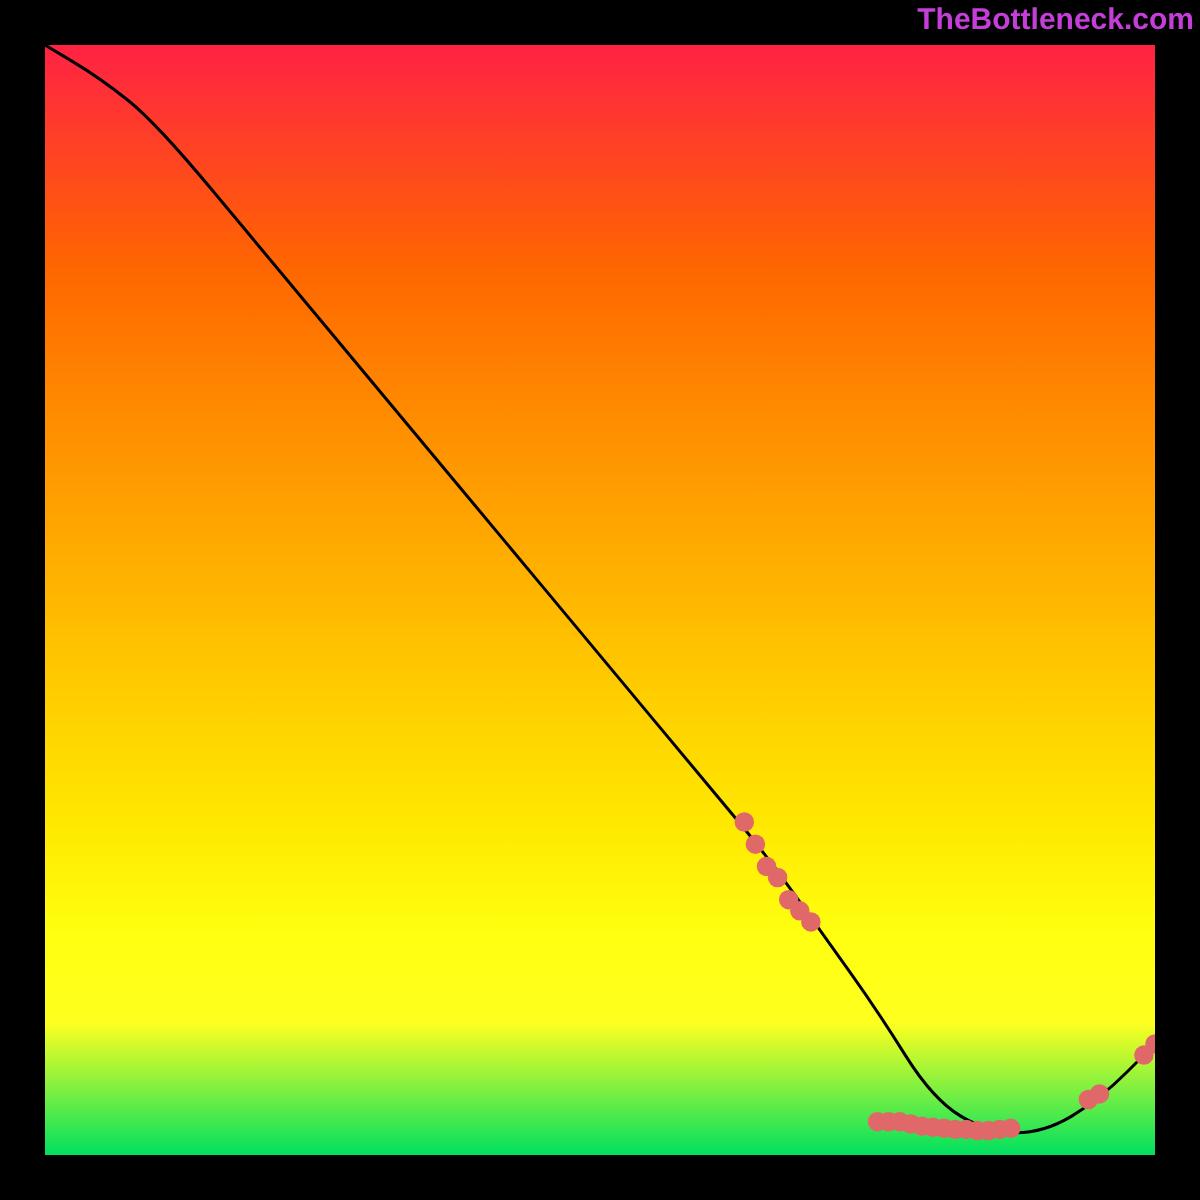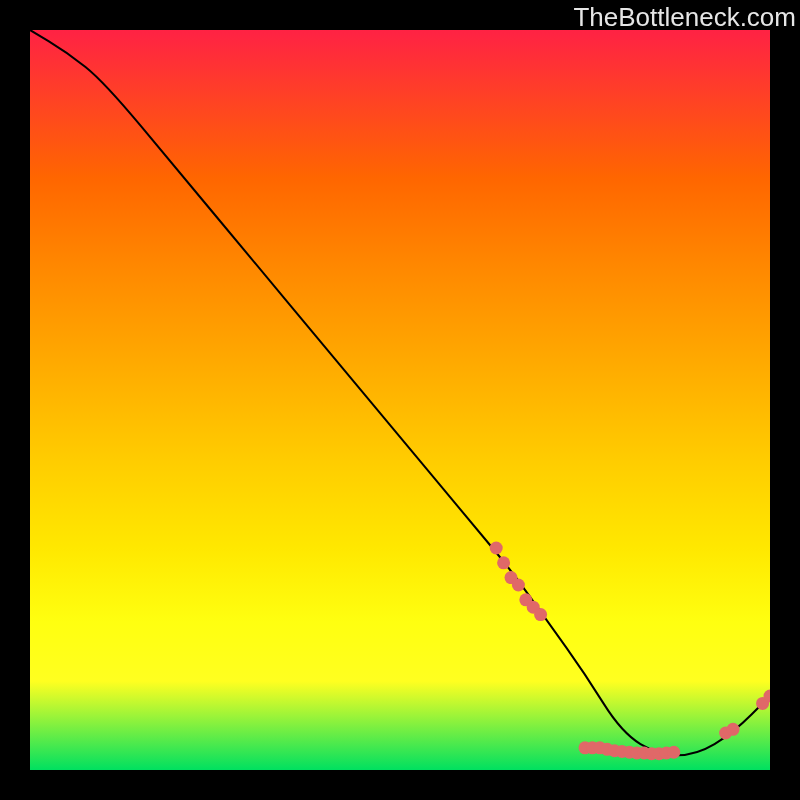--- a/index.html
+++ b/index.html
@@ -16,21 +16,21 @@
       #ffff10 20%,
       #ffe800 30%,
       #ffcc00 42%,
       #ffaa00 55%,
       #ff8800 68%,
       #ff6600 80%,
       #ff4422 90%,
       #ff2244 100%
     );
   }
-  .watermark{position:absolute;right:4px;top:2px;color:#ffffff;font-size:26px;font-weight:normal;opacity:0.9}
+  .watermark{position:absolute;right:4px;top:2px;color:#d946ef;font-size:20px;font-weight:bold;opacity:0.9}
   svg.curve{position:absolute;left:0;top:0;width:100%;height:100%;pointer-events:none}
 </style>
 </head>
 <body>
 
 <div class="container">
   <div class="plot-area">
     <div class="gradient-bg"></div>
     <svg class="curve" viewBox="0 0 740 740" preserveAspectRatio="none">
       <path id="curve-path" fill="none" stroke-width="2" d="M 0 0 Q 0 0 18.5 11.100000000000023 Q 37 22.200000000000045 55.5 37 Q 74 51.799999999999955 111 96.19999999999993 Q 148 140.5999999999999 185 184.99999999999997 Q 222 229.40000000000003 259 273.80000000000007 Q 296 318.20000000000005 333 362.6 Q 370 407 407 451.4 Q 444 495.79999999999995 462.5 518 Q 481 540.2 499.5 566.1 Q 518 592 536.5 617.9 Q 555 643.8 573.5 673.4 Q 592 703 610.5 714.1 Q 629 725.2 647.5 725.2 Q 666 725.2 684.5 714.1 Q 703 703 721.5 684.5 L 740 666" stroke="#000000"></path>

